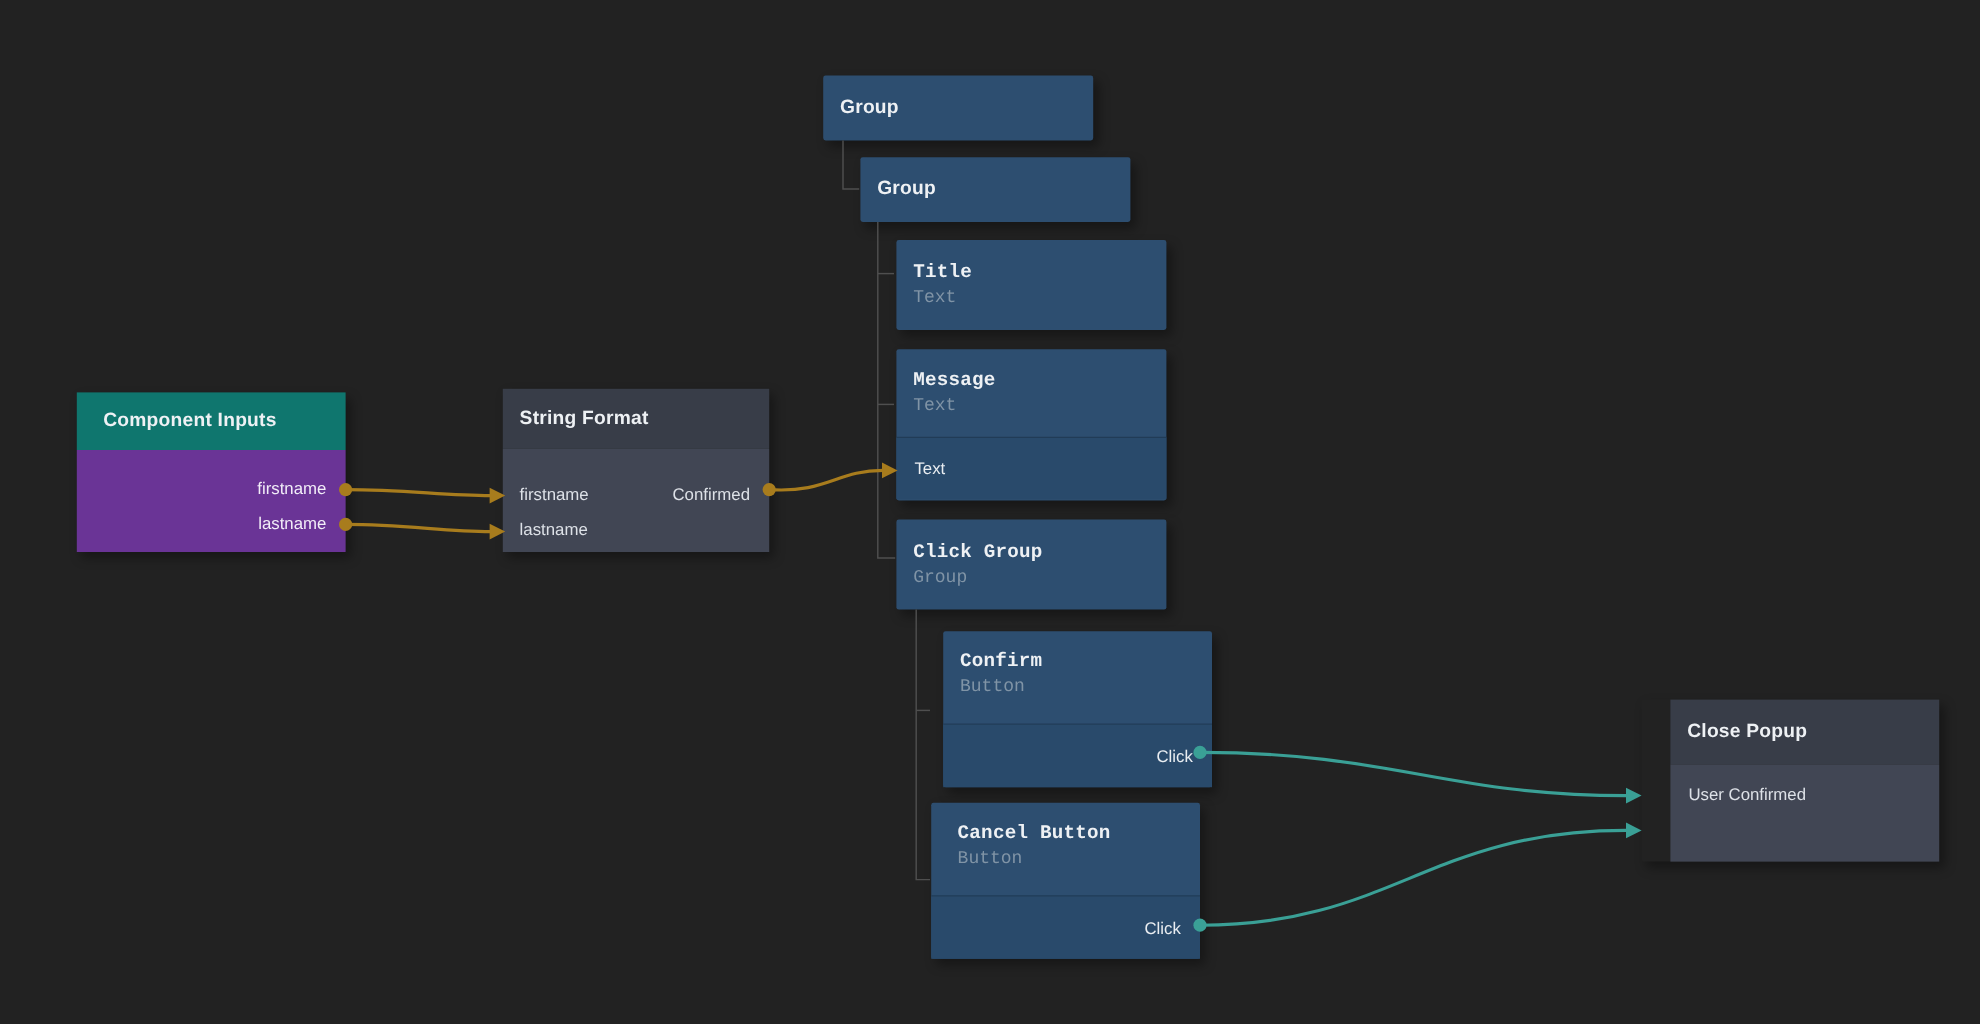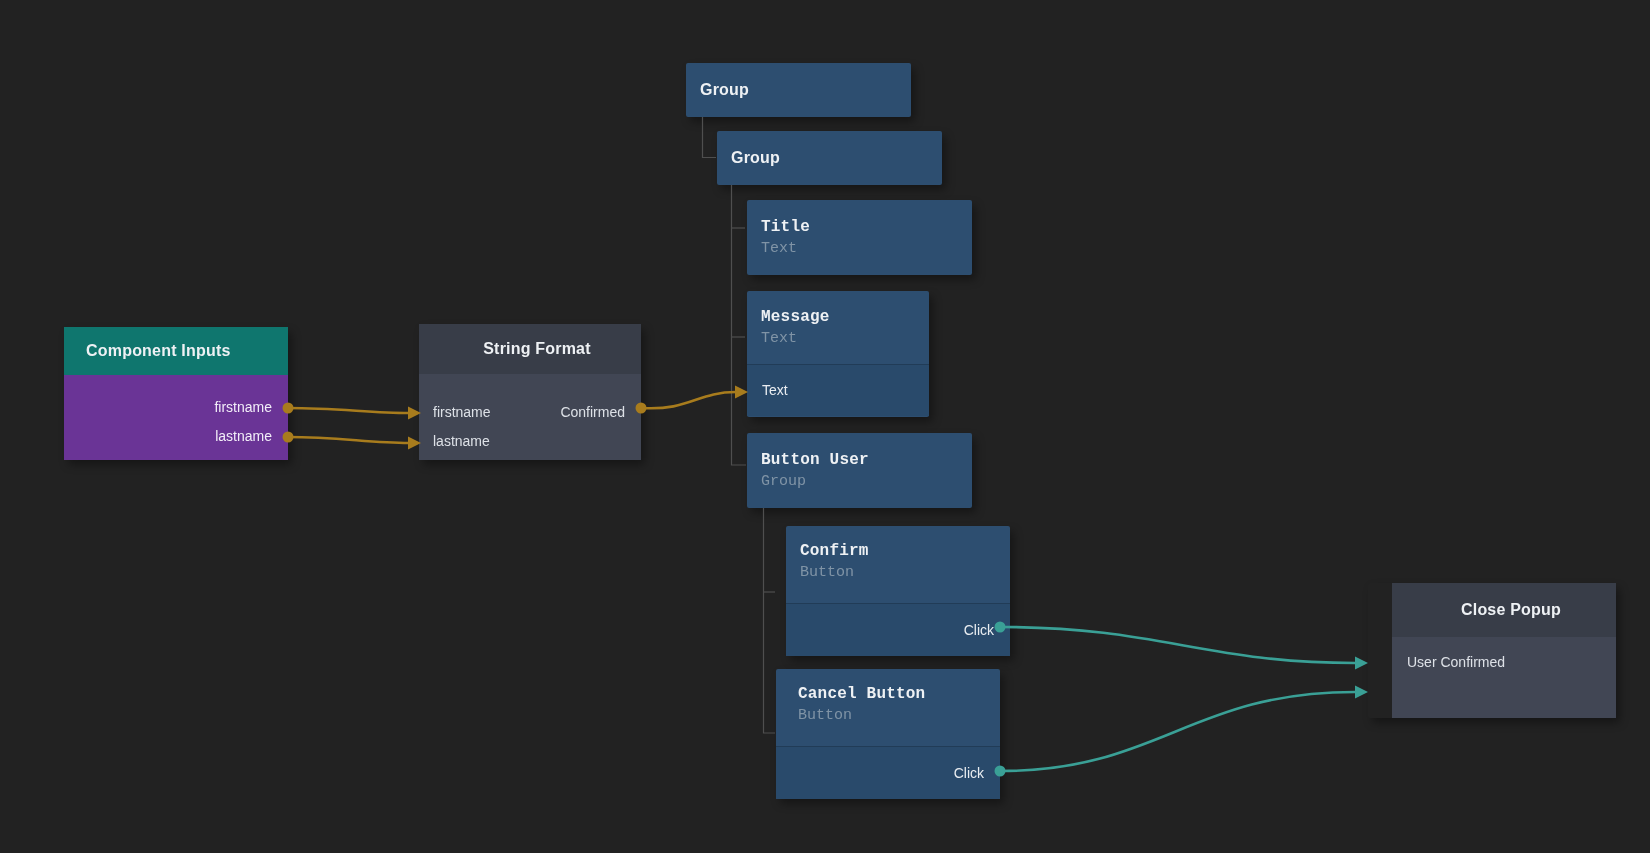--- a/index.html
+++ b/index.html
@@ -33,21 +33,21 @@
     white-space: nowrap;
   }
   .hdr-pad { padding: 15px 14px 0 14px; font-family: Liberation Mono, monospace; }
 
   
   .purple-hdr { background: #0f766e; height: 48px; display: flex; align-items: center; padding-left: 22px; }
   .purple-body { background: #6a3496; }
   .purple-body .port-row { color: #f2edf8; }
 
   
-  .dark-hdr { background: #383d48; height: 50px; display: flex; align-items: center; padding-left: 14px; justify-content: center; }
+  .dark-hdr { background: #383d48; height: 50px; display: flex; align-items: center; padding-left: 14px; }
   .dark-body { background: #414654; }
   .dark-body .port-row { color: #dde1e7; }
 
   
   .blue { background: #2d4e70; }
   .blue-section {
     background: #294a6b; border-top: 1px solid rgba(0,0,0,0.18);
   }
 
   .port-row {
@@ -96,33 +96,33 @@
     <span class="node-title">Group</span>
   </div>
 
   <div class="node blue" style="left:747px; top:200px; width:225px; height:75px; box-sizing:border-box;">
     <div class="hdr-pad" style="padding-top:16px;">
       <div class="node-title">Title</div>
       <div class="node-subtitle">Text</div>
     </div>
   </div>
 
-  <div class="node blue" style="left:747px; top:291px; width:182px; height:126px; box-sizing:border-box;">
+  <div class="node blue" style="left:747px; top:291px; width:225px; height:126px; box-sizing:border-box;">
     <div class="hdr-pad" style="padding-top:15px; height:58px; box-sizing:border-box;">
       <div class="node-title">Message</div>
       <div class="node-subtitle">Text</div>
     </div>
     <div class="blue-section" style="height:52px; margin-top:15px; box-sizing:border-box;">
       <div class="port-row in" style="line-height:51px;">Text</div>
     </div>
   </div>
 
   <div class="node blue" style="left:747px; top:433px; width:225px; height:75px; box-sizing:border-box;">
     <div class="hdr-pad" style="padding-top:16px;">
-      <div class="node-title">Button User</div>
+      <div class="node-title">Click Group</div>
       <div class="node-subtitle">Group</div>
     </div>
   </div>
 
   <div class="node blue" style="left:776px; top:526px; width:224px; height:130px; box-sizing:border-box;margin-left:10px;">
     <div class="hdr-pad" style="padding-top:14px; height:62px; box-sizing:border-box;">
       <div class="node-title">Confirm</div>
       <div class="node-subtitle">Button</div>
     </div>
     <div class="blue-section" style="height:53px; margin-top:15px; box-sizing:border-box;">

